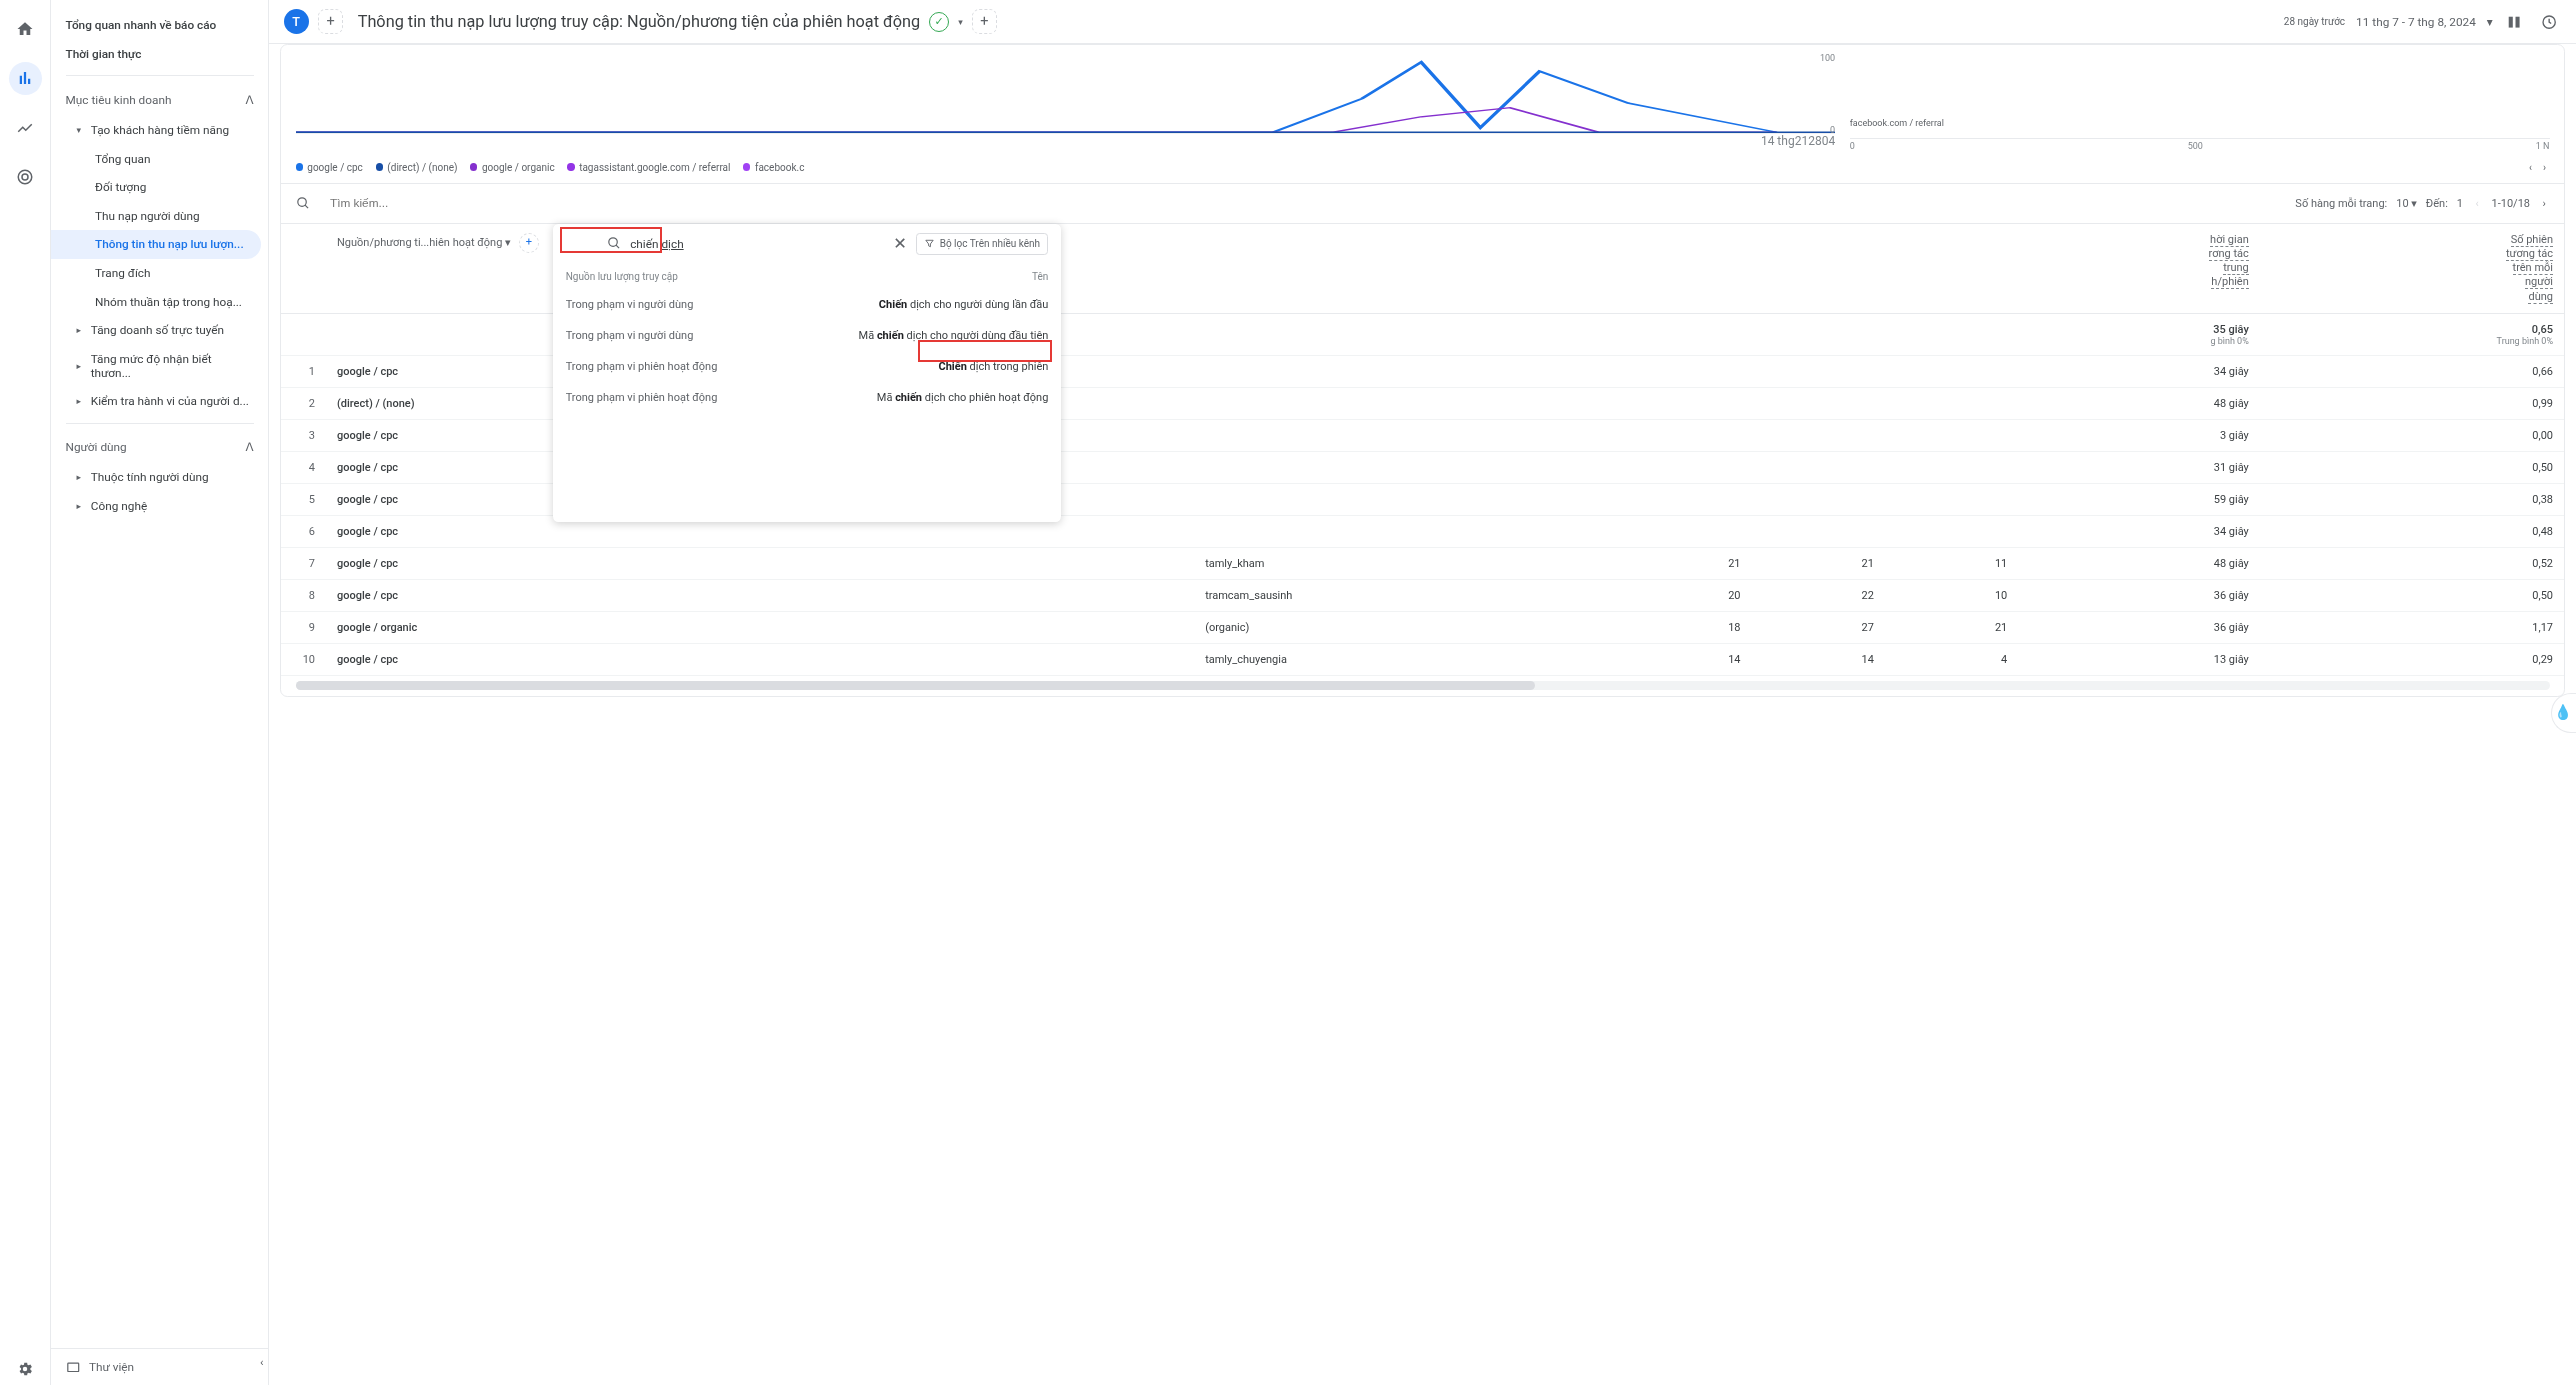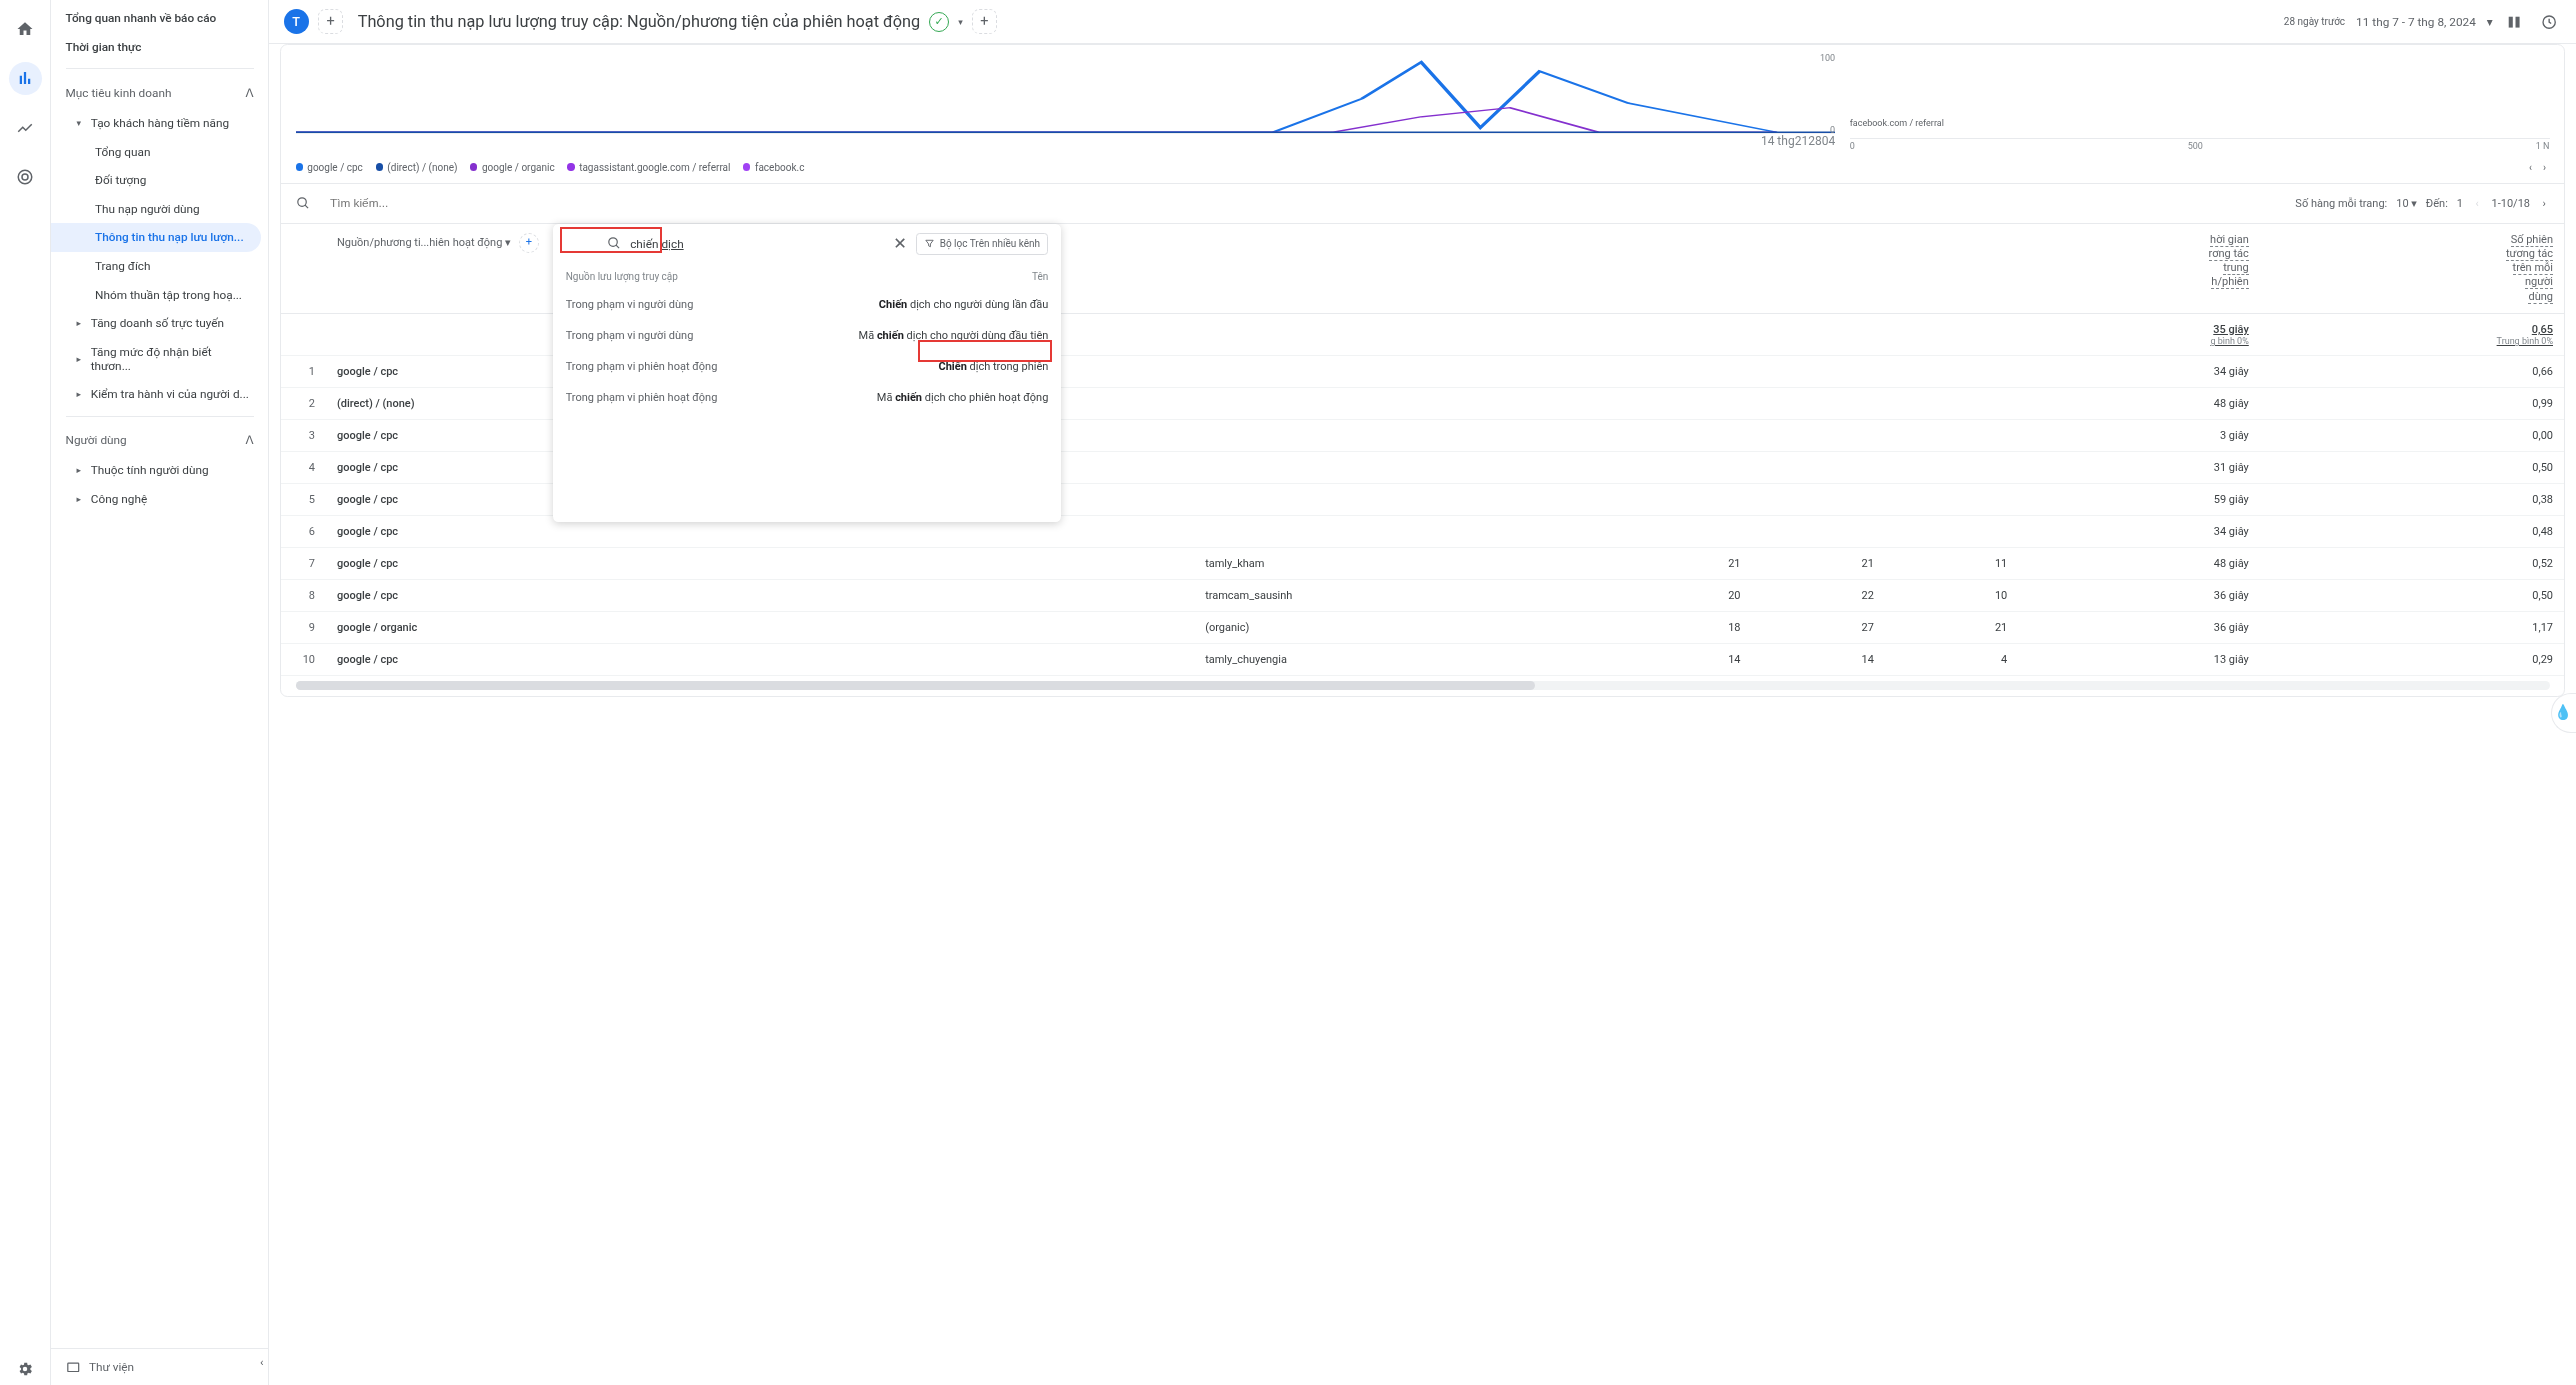--- a/index.html
+++ b/index.html
@@ -6,21 +6,21 @@
 body { font-family: 'Google Sans', Roboto, Arial, sans-serif; font-size: 11.8px; color: #3c4043; background: #fff; overflow: hidden; }
 .app { display: flex; height: 100vh; }
 
 .rail { width: 51px; background: #fff; border-right: 0.9px solid #e8eaed; display: flex; flex-direction: column; align-items: center; padding-top: 12.7px; gap: 16.3px; }
 .rail-item { width: 33px; height: 33px; display: flex; align-items: center; justify-content: center; border-radius: 50%; cursor: pointer; color: #5f6368; }
 .rail-item.active { background: #e8f0fe; color: #1a73e8; }
 .rail-spacer { flex: 1; }
 .rail svg { width: 18px; height: 18px; }
 
 .sidebar { width: 218px; background: #fff; border-right: 0.9px solid #e8eaed; display: flex; flex-direction: column; position: relative; }
-.sidebar-scroll { flex: 1; overflow-y: auto; padding: 4px 0; }
+.sidebar-scroll { flex: 1; overflow-y: auto; padding: 11px 0; }
 .side-link { padding: 7.3px 14.5px; font-size: 11.8px; font-weight: 500; color: #3c4043; cursor: pointer; }
 .side-section { padding: 9px 14.5px; font-size: 11.8px; color: #5f6368; display: flex; align-items: center; justify-content: space-between; cursor: pointer; }
 .side-sub { padding: 7.3px 14.5px 7.3px 25.4px; font-size: 11.8px; color: #3c4043; display: flex; align-items: center; gap: 5.4px; cursor: pointer; }
 .side-sub .chev { font-size: 9px; color: #5f6368; width: 9px; }
 .side-sub2 { padding: 7.3px 14.5px 7.3px 44px; font-size: 11.8px; color: #3c4043; cursor: pointer; white-space: nowrap; overflow: hidden; text-overflow: ellipsis; }
 .side-sub2.active { background: #e8f0fe; color: #1a73e8; font-weight: 500; border-radius: 0 16.3px 16.3px 0; margin-right: 7.3px; }
 .side-divider { height: 0.9px; background: #e8eaed; margin: 7.3px 14.5px; }
 .sidebar-footer { padding: 11px 14.5px; border-top: 0.9px solid #e8eaed; display: flex; align-items: center; gap: 9px; color: #5f6368; cursor: pointer; }
 .sidebar-collapse { position: absolute; bottom: 11px; right: -0.9px; padding: 5.4px; cursor: pointer; color: #5f6368; }
 
@@ -61,21 +61,21 @@
 
 .table-wrap { position: relative; }
 table { width: 100%; border-collapse: collapse; font-size: 11px; }
 th { text-align: right; padding: 9px 11px; font-weight: 400; color: #5f6368; border-bottom: 0.9px solid #e8eaed; vertical-align: top; line-height: 1.3; }
 th.left { text-align: left; }
 th .underline { border-bottom: 0.9px dashed #80868b; }
 td { padding: 9px 11px; text-align: right; border-bottom: 0.9px solid #f1f3f4; }
 td.left { text-align: left; }
 td.idx { text-align: right; width: 36px; color: #5f6368; }
 td.bold { font-weight: 500; }
-.summary-row td { font-weight: 500; text-decoration: underline; }
+.summary-row td { font-weight: 500; }
 .summary-sub { font-size: 9px; color: #80868b; font-weight: 400; display: block; }
 .add-dim { width: 20px; height: 20px; border: 0.9px dashed #dadce0; border-radius: 50%; display: inline-flex; align-items: center; justify-content: center; color: #1a73e8; cursor: pointer; margin-left: 5.4px; }
 
 .dropdown-panel { position: absolute; top: 0; left: 272px; width: 508px; background: #fff; border-radius: 5.4px; box-shadow: 0 1.8px 9px rgba(0,0,0,0.18); z-index: 100; font-size: 11.8px; }
 .dp-search { display: flex; align-items: center; padding: 9px 12.7px; gap: 9px; margin-left: 41px; }
 .dp-search .underline-text { text-decoration: underline; }
 .dp-clear { cursor: pointer; color: #5f6368; font-size: 16.3px; }
 .dp-filter-btn { display: flex; align-items: flex-end; gap: 4.5px; border: 0.9px solid #dadce0; border-radius: 3.6px; padding: 4.5px 7.3px; font-size: 10px; color: #5f6368; cursor: pointer; }
 .dp-header { display: flex; justify-content: space-between; padding: 7.3px 12.7px; font-size: 10px; color: #80868b; }
 .dp-row { display: flex; justify-content: space-between; padding: 9px 12.7px; cursor: pointer; }

